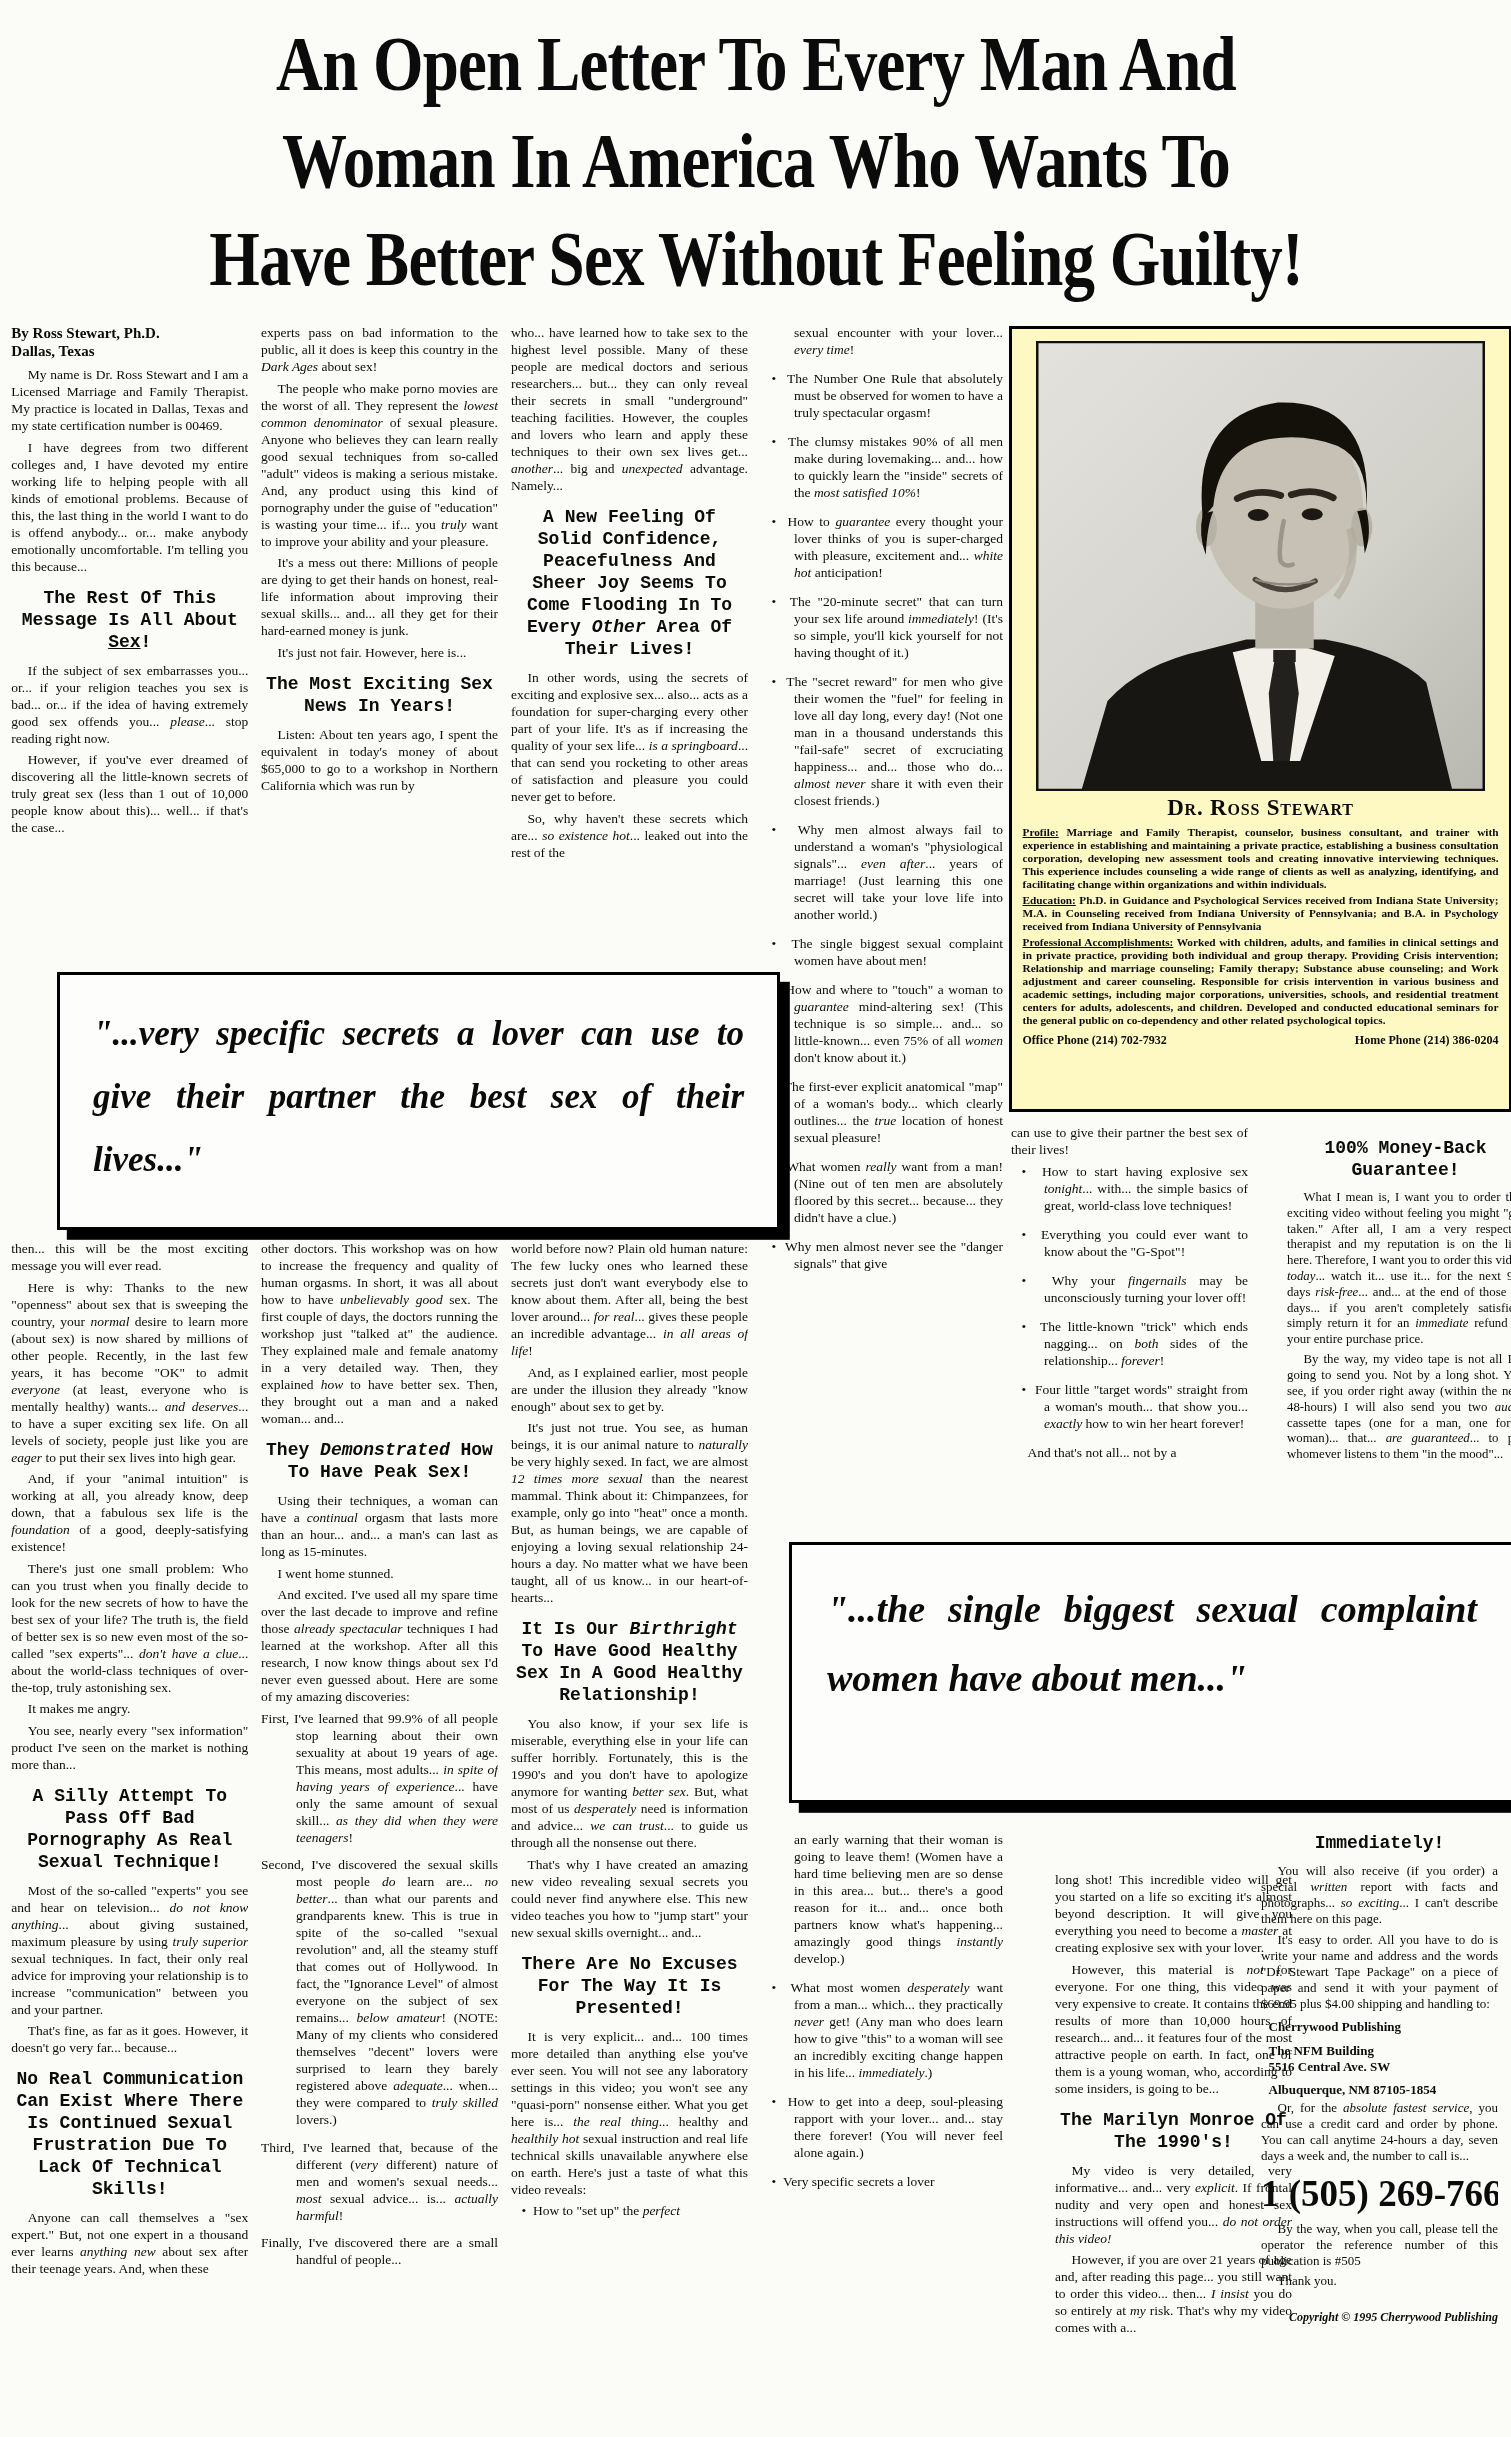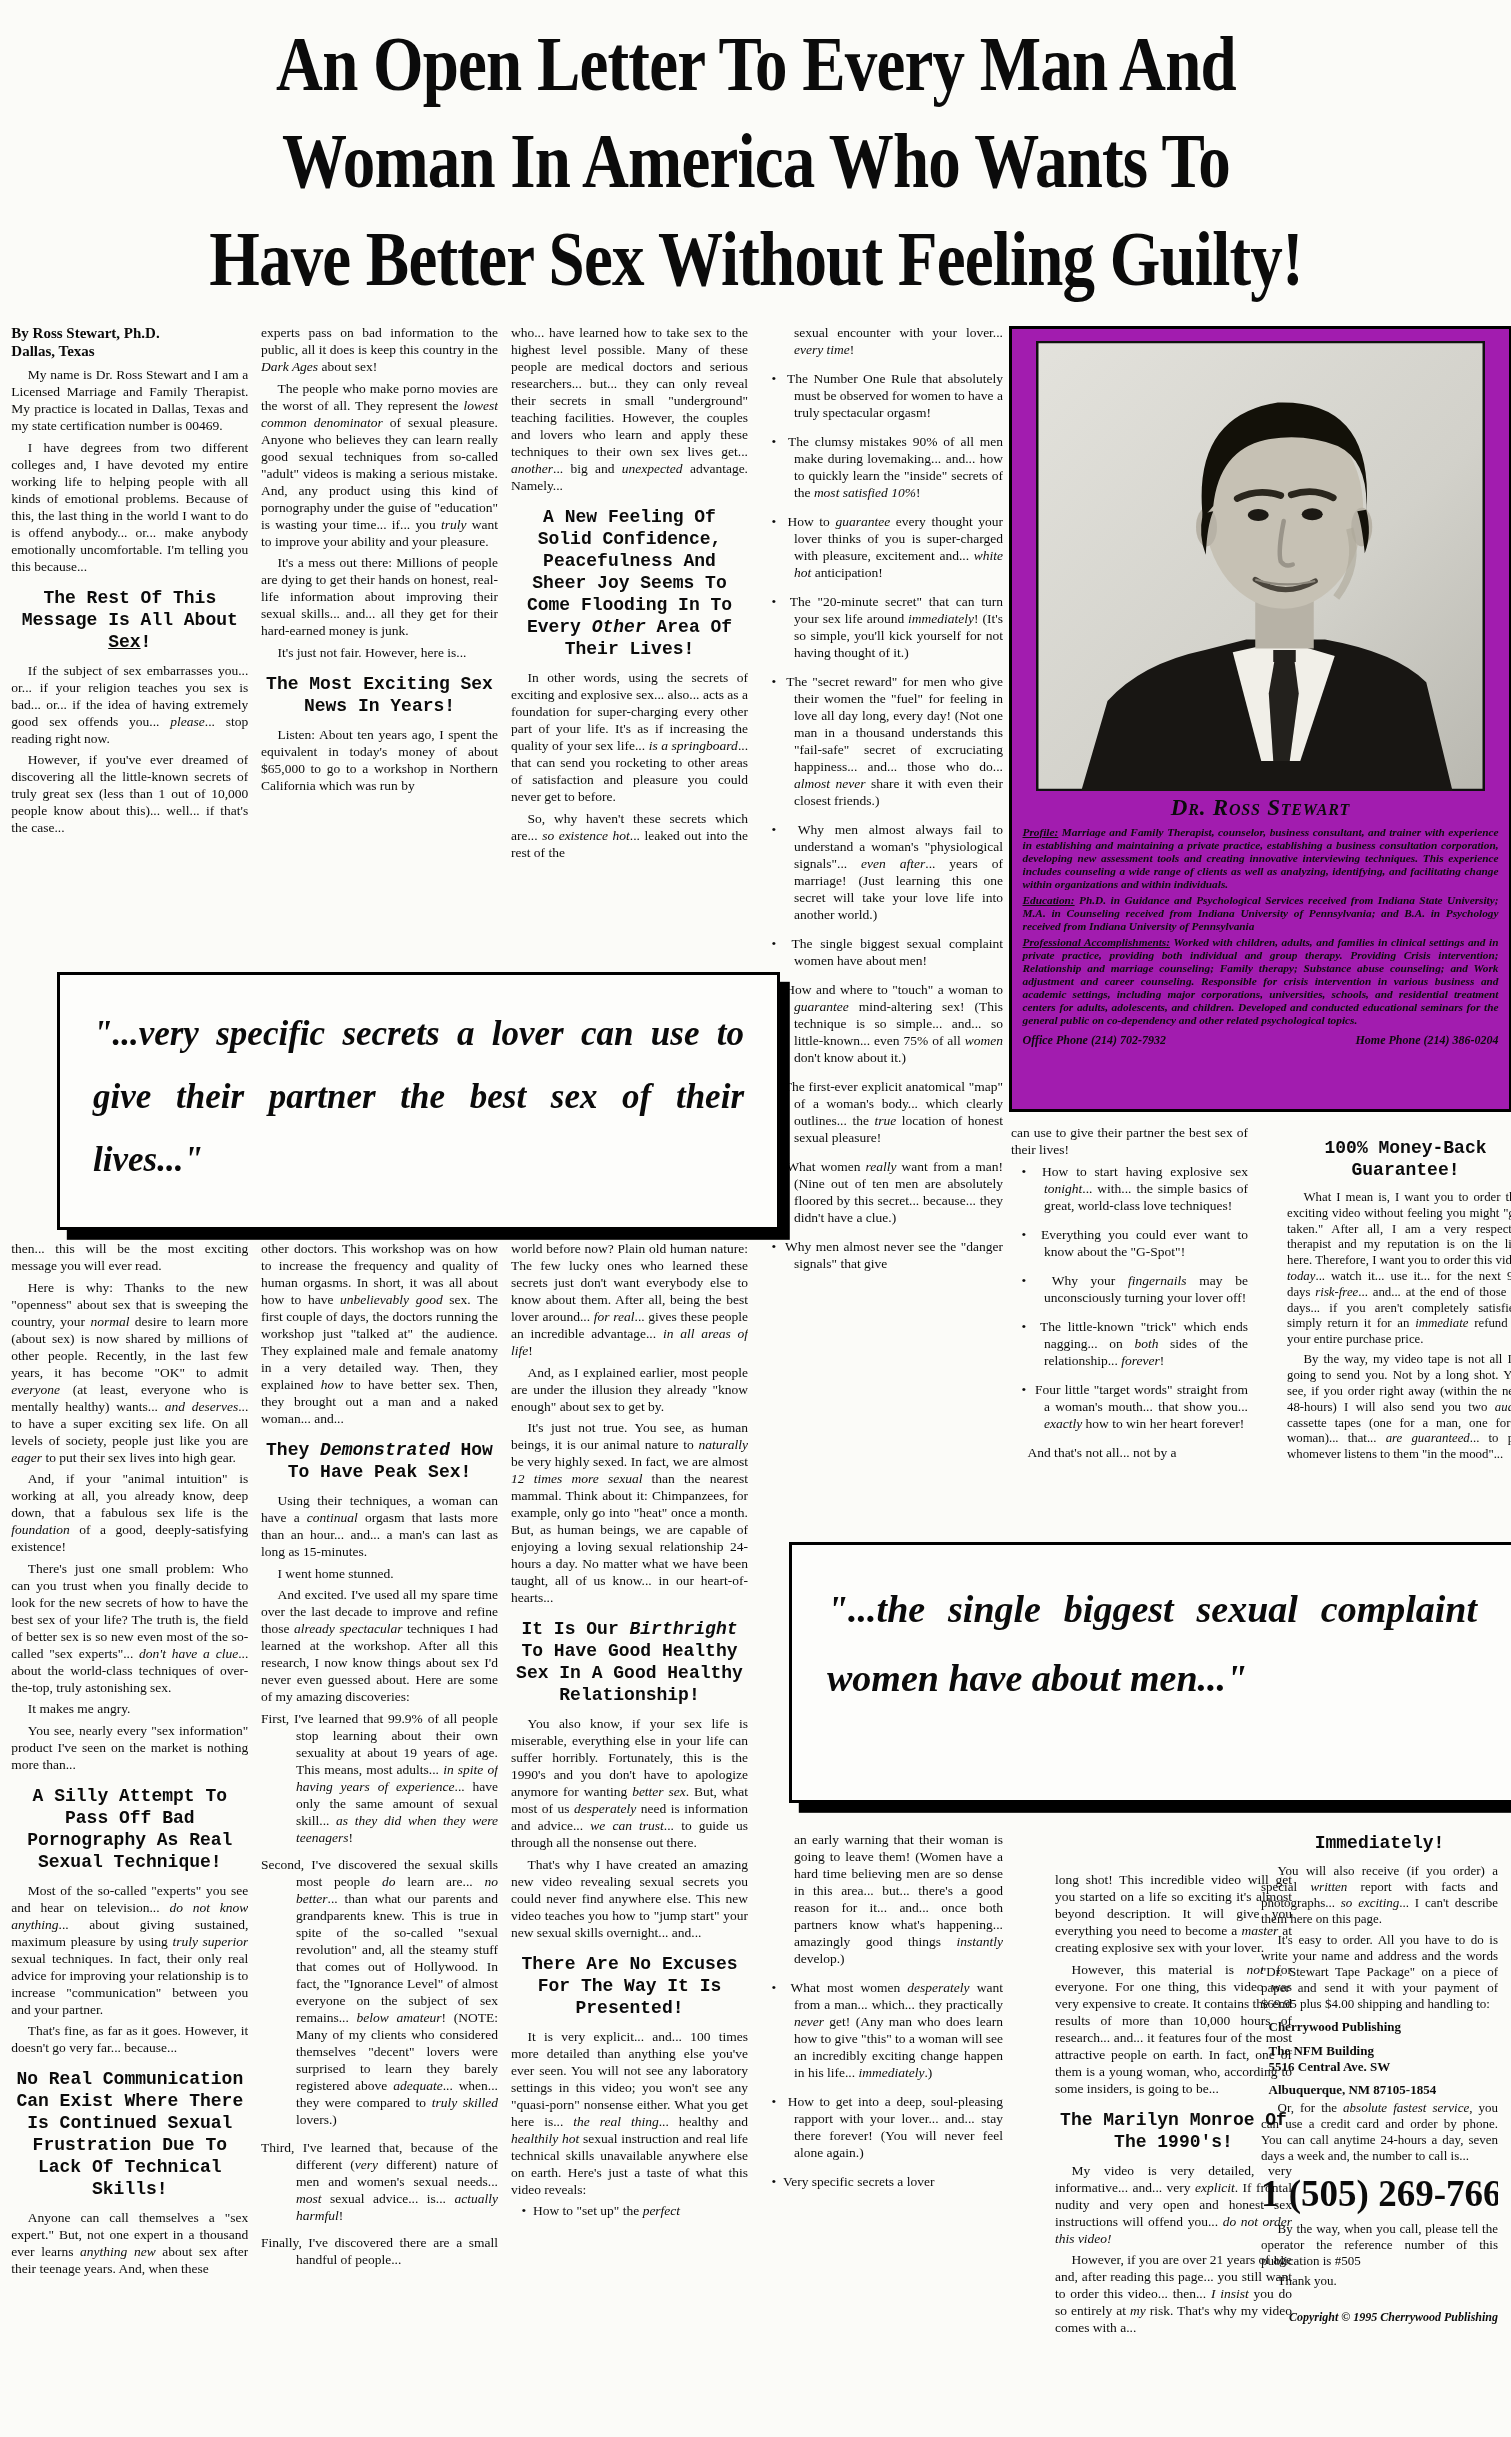--- a/index.html
+++ b/index.html
@@ -24,21 +24,21 @@
   .addr{font-weight:bold;text-align:left;padding-left:7.5px;margin:7.5px 0 1.5px;text-indent:0;}
   .big{font-weight:bold;font-size:37px;line-height:33px;text-align:left;margin:13.5px 0 10.5px;white-space:nowrap;text-indent:0;}
   .cr{font-style:italic;font-weight:bold;text-align:right;font-size:12px;margin-top:19.5px;text-indent:0;}
   
   .pullbox{position:absolute;background:#fdfdfb;border:3.8px solid #000;box-shadow:9.8px 9.8px 0 0 #000;
            font-weight:bold;font-style:italic;text-align:justify;}
   #pullbox1{left:57px;top:972px;width:651px;height:225px;padding:27px 33px 0;font-size:35px;line-height:63px;}
   #pullbox2{left:789px;top:1542px;width:650px;height:225px;padding:30px 35px 0;font-size:38px;line-height:69px;}
   
   #profilebox{position:absolute;left:1009px;top:326px;width:497px;height:780px;border:3px solid #000;
-              background:#a21caf;overflow:hidden;font-style:italic;}
+              background:#fef9c3;overflow:hidden;}
   #photo{margin:12px auto 0;width:449px;height:450px;display:block;}
   #photo-caption{text-align:center;font-weight:bold;font-size:23px;line-height:27px;
                  font-variant:small-caps;letter-spacing:0.8px;margin-top:3px;}
   #profiletext{padding:4.5px 10.5px 0;font-size:11.3px;line-height:13px;font-weight:bold;text-align:justify;}
   #profiletext .blk{margin-bottom:3px;}
   #phones{display:flex;justify-content:space-between;padding:3px 10.5px 0;font-weight:bold;font-size:12px;}
 </style>
 </head>
 <body>
 

